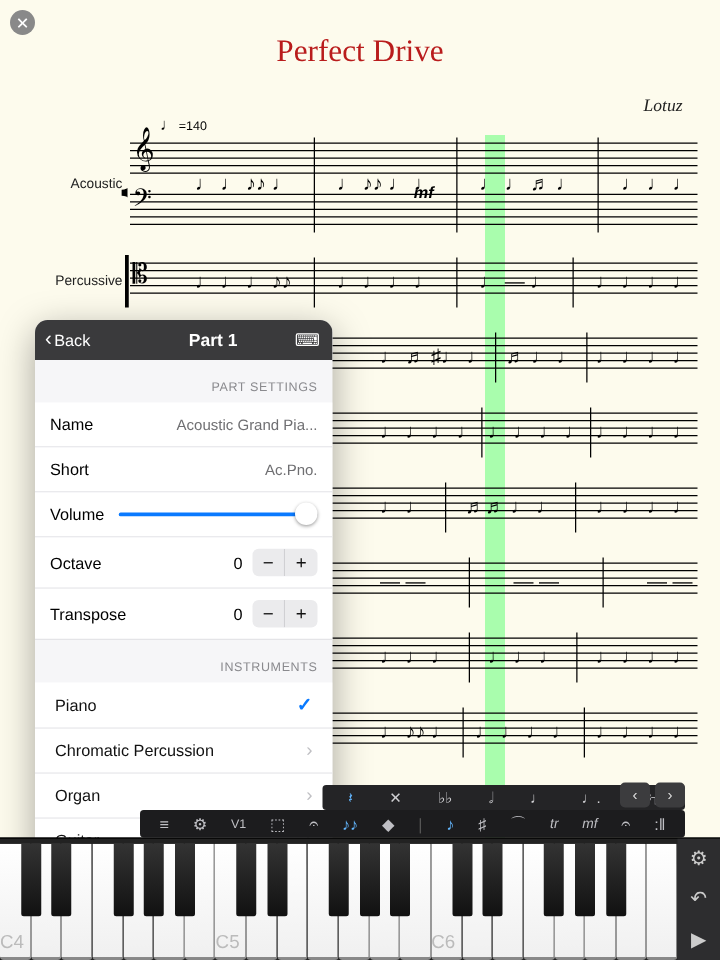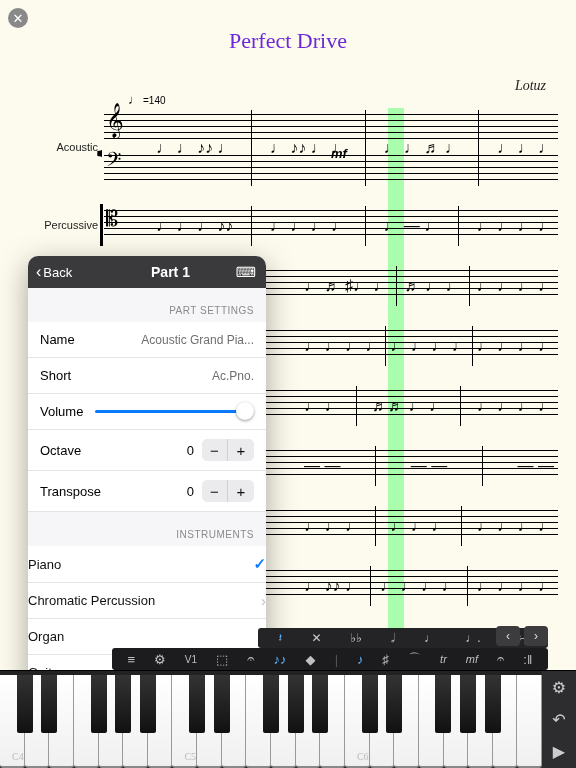--- a/index.html
+++ b/index.html
@@ -1,21 +1,21 @@
 <!DOCTYPE html>
 <html><head>
 <meta charset="utf-8">
 <style>
   * { box-sizing: border-box; margin: 0; padding: 0; }
   html, body { width: 576px; height: 768px; overflow: hidden; font-family: -apple-system, Helvetica, Arial, sans-serif; }
   body { background: #fdfbed; position: relative; }
 
   .close-btn { position: absolute; top: 8px; left: 8px; width: 20px; height: 20px; border-radius: 50%; background: #898989; color: #fff; display: flex; align-items: center; justify-content: center; font-size: 13px; cursor: pointer; }
 
-  .title { position: absolute; top: 28px; left: 0; right: 0; text-align: center; font-size: 22px; font-weight: 400; color: #6d28d9; font-family: Georgia, serif; }
+  .title { position: absolute; top: 28px; left: 0; right: 0; text-align: center; font-size: 25px; font-weight: 400; color: #b91c1c; font-family: Georgia, serif; }
   .composer { position: absolute; top: 78px; right: 30px; font-style: italic; font-size: 14px; color: #222; font-family: Georgia, serif; }
   .tempo { position: absolute; top: 92px; left: 128px; font-size: 10px; color: #000; }
   .tempo::before { content: "♩"; margin-right: 2px; font-size: 13px; }
 
   .staff-area { position: absolute; top: 108px; left: 20px; right: 18px; bottom: 98px; }
   .staff-row { position: relative; margin-bottom: 18px; display: flex; align-items: center; }
   .staff-label { width: 84px; font-size: 11px; text-align: right; padding-right: 6px; color: #222; }
   .staff { flex: 1; height: 42px; position: relative; }
   .staff.grand { height: 78px; }
   .staff-lines { position: absolute; left: 0; right: 0; }
@@ -49,35 +49,35 @@
   .slider::after { content:''; position:absolute; right:0; top:-8px; width:18px; height:18px; background:#fff; border-radius:50%; box-shadow:0 1px 3px rgba(0,0,0,.4);}
   .seg { display: flex; border: 1px solid #cfcfd2; border-radius: 5px; overflow: hidden; font-size: 11px;}
   .seg div { padding: 4px 7px; border-right: 1px solid #cfcfd2; cursor:pointer; }
   .seg div:last-child { border-right: none; }
   .seg .sel { background: #fff; font-weight: 500;}
   .stepper { display: flex; align-items: center; }
   .stepper .num { margin-right: 8px; color: #000;}
   .stepper .btn { width: 26px; height: 22px; background:#ebebed; display:flex; align-items:center; justify-content:center; font-size:15px; cursor:pointer;}
   .stepper .btn.minus { border-radius: 5px 0 0 5px; border-right:1px solid #d0d0d3;}
   .stepper .btn.plus { border-radius: 0 5px 5px 0;}
-  .instr-row { background:#fff; border-bottom:1px solid #e4e4e7; padding:9px 0; display:flex; justify-content:space-between; align-items:center; cursor:pointer;}
+  .instr-row { background:#fff; border-bottom:1px solid #e4e4e7; padding:9px 16px; display:flex; justify-content:space-between; align-items:center; cursor:pointer;}
   .check { color:#0a7aff; font-size: 15px; font-weight: bold;}
   .chev-r { color:#c0c0c4; font-size:15px;}
 
   
   .toolbar-top { position: absolute; bottom: 120px; left: 258px; right: 28px; height: 20px; background:#242426; border-radius:3px; display:flex; align-items:center; justify-content:space-around; color:#cfcfd2; font-size:12px; padding:0 6px;}
   .toolbar-bot { position: absolute; bottom: 98px; left: 112px; right: 28px; height: 22px; background:#1c1c1e; border-radius:3px; display:flex; align-items:center; justify-content:space-around; color:#bfbfc4; font-size:13px; padding:0 6px;}
   .toolbar-top span, .toolbar-bot span { cursor:pointer; }
   .tb-active { color:#63b7ff; }
 
   
   .keyboard { position:absolute; bottom:0; left:0; right:0; height:98px; background:#222; border-top:1px solid #000;}
   .white-keys { position:absolute; top:4px; bottom:0; left:0; right:34px; display:flex; }
   .wk { flex:1; background:linear-gradient(#fff,#f0f0f0); border-right:1px solid #999; border-bottom:2px solid #888; border-radius:0 0 3px 3px; position:relative; cursor:pointer;}
-  .wk .lab { position:absolute; bottom:4px; left:0; right:0; text-align:right; font-size:10px; color:#bbb;font-family:Liberation Serif, serif;}
+  .wk .lab { position:absolute; bottom:4px; left:0; right:0; text-align:left; font-size:15px; color:#bbb;}
   .black-keys { position:absolute; top:4px; height:58px; left:0; right:34px; pointer-events:none;}
   .bk { position:absolute; width:16px; height:58px; background:linear-gradient(#333,#111); border-radius:0 0 2px 2px; pointer-events:auto; cursor:pointer;}
   .kb-side { position:absolute; right:0; top:0; bottom:0; width:34px; background:#2d2d2f; display:flex; flex-direction:column; align-items:center; justify-content:space-around; color:#ccc; font-size:16px;}
   .kb-nav { position:absolute; right:0; top:-22px; width:52px; height:20px; display:flex; gap:4px;}
   .kb-nav div { flex:1; background:#3c3c3e; border-radius:4px; color:#ddd; display:flex; align-items:center; justify-content:center; font-size:12px; cursor:pointer;}
 
   
 </style>
 </head>
 <body>

